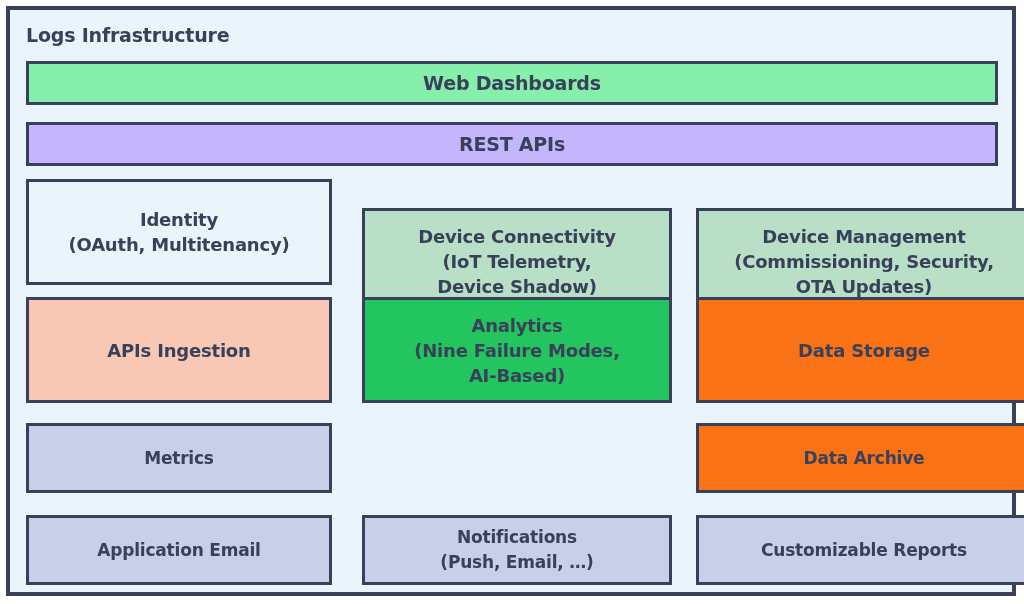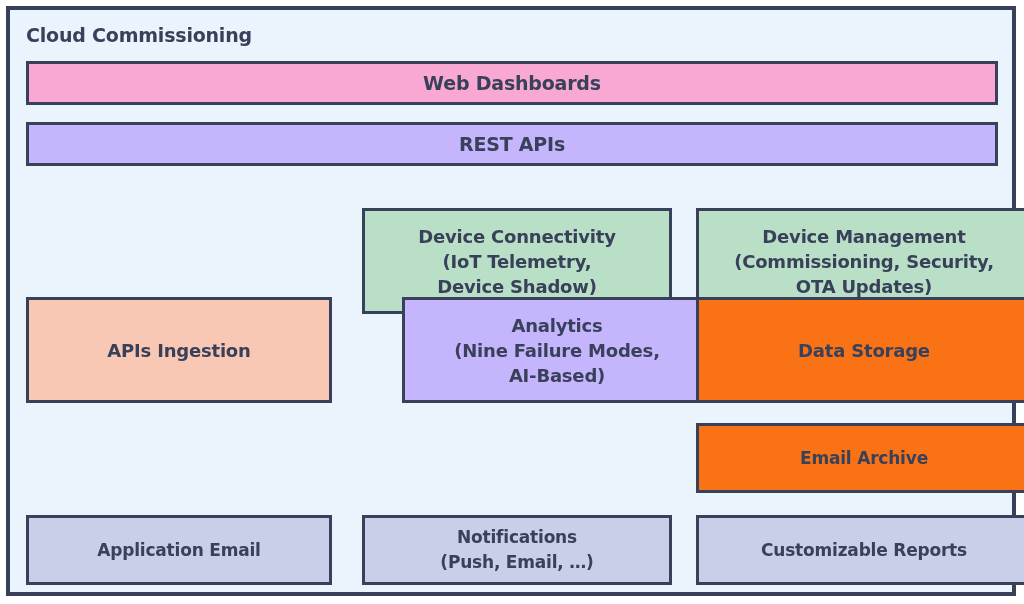--- a/index.html
+++ b/index.html
@@ -55,21 +55,21 @@
     white-space: pre-line;
   }
 
   
   .banner {
     left: 16px;
     width: 972px;
     height: 44px;
     font-size: 19px;
   }
-  #node-web-dashboards { top: 51px; background: #f9a8d4; }
+  #node-web-dashboards { top: 51px; background: #86efac; }
   #node-rest-apis      { top: 112px; background: #c4b5fd; }
 
   
   .col1 { left: 16px;  width: 306px; }
   .col2 { left: 352px; width: 310px; }
   .col3 { left: 686px; width: 336px; }
 
   .row-services  { top: 169px; height: 106px; }
   .row-data      { top: 287px; height: 106px; }
   .row-streams   { top: 413px; height: 70px;  }
@@ -77,39 +77,43 @@
 
   .row-services .label,
   .row-data .label { font-size: 18px; line-height: 25px; }
   .row-streams .label,
   .row-apps .label { font-size: 17px; line-height: 25px; }
 
   
   .fill-blue-pale { background: #eaf4fb; }
   .fill-green     { background: #b9dfc6; margin-top: 29px; }
   .fill-salmon    { background: #f9c8b4; }
-  .fill-yellow    { background: #c4b5fd; margin-left: 40px; }
+  .fill-yellow    { background: #22c55e; }
   .fill-sky       { background: #f97316; }
   .fill-lavender  { background: #c8cfe8; }
 </style>
 </head>
 <body>
 
 <div id="diagram-root">
 
-  <div id="container-title">Cloud Commissioning</div>
+  <div id="container-title">Logs Infrastructure</div>
 
   <div class="node banner fill-salmon" id="node-web-dashboards">
     <span class="label">Web Dashboards</span>
   </div>
 
   <div class="node banner fill-lavender" id="node-rest-apis">
     <span class="label">REST APIs</span>
   </div>
 
+  <div class="node col1 row-services fill-blue-pale">
+    <span class="label">Identity
+(OAuth, Multitenancy)</span>
+  </div>
   <div class="node col2 row-services fill-green">
     <span class="label">Device Connectivity
 (IoT Telemetry,
 Device Shadow)</span>
   </div>
   <div class="node col3 row-services fill-green">
     <span class="label">Device Management
 (Commissioning, Security,
 OTA Updates)</span>
   </div>
@@ -119,22 +123,25 @@
   </div>
   <div class="node col2 row-data fill-yellow">
     <span class="label">Analytics
 (Nine Failure Modes,
 AI-Based)</span>
   </div>
   <div class="node col3 row-data fill-sky">
     <span class="label">Data Storage</span>
   </div>
 
+  <div class="node col1 row-streams fill-lavender">
+    <span class="label">Metrics</span>
+  </div>
   <div class="node col3 row-streams fill-sky">
-    <span class="label">Email Archive</span>
+    <span class="label">Data Archive</span>
   </div>
 
   <div class="node col1 row-apps fill-lavender">
     <span class="label">Application Email</span>
   </div>
   <div class="node col3 row-apps fill-lavender">
     <span class="label">Customizable Reports</span>
   </div>
   <div class="node col2 row-apps fill-lavender">
     <span class="label">Notifications

